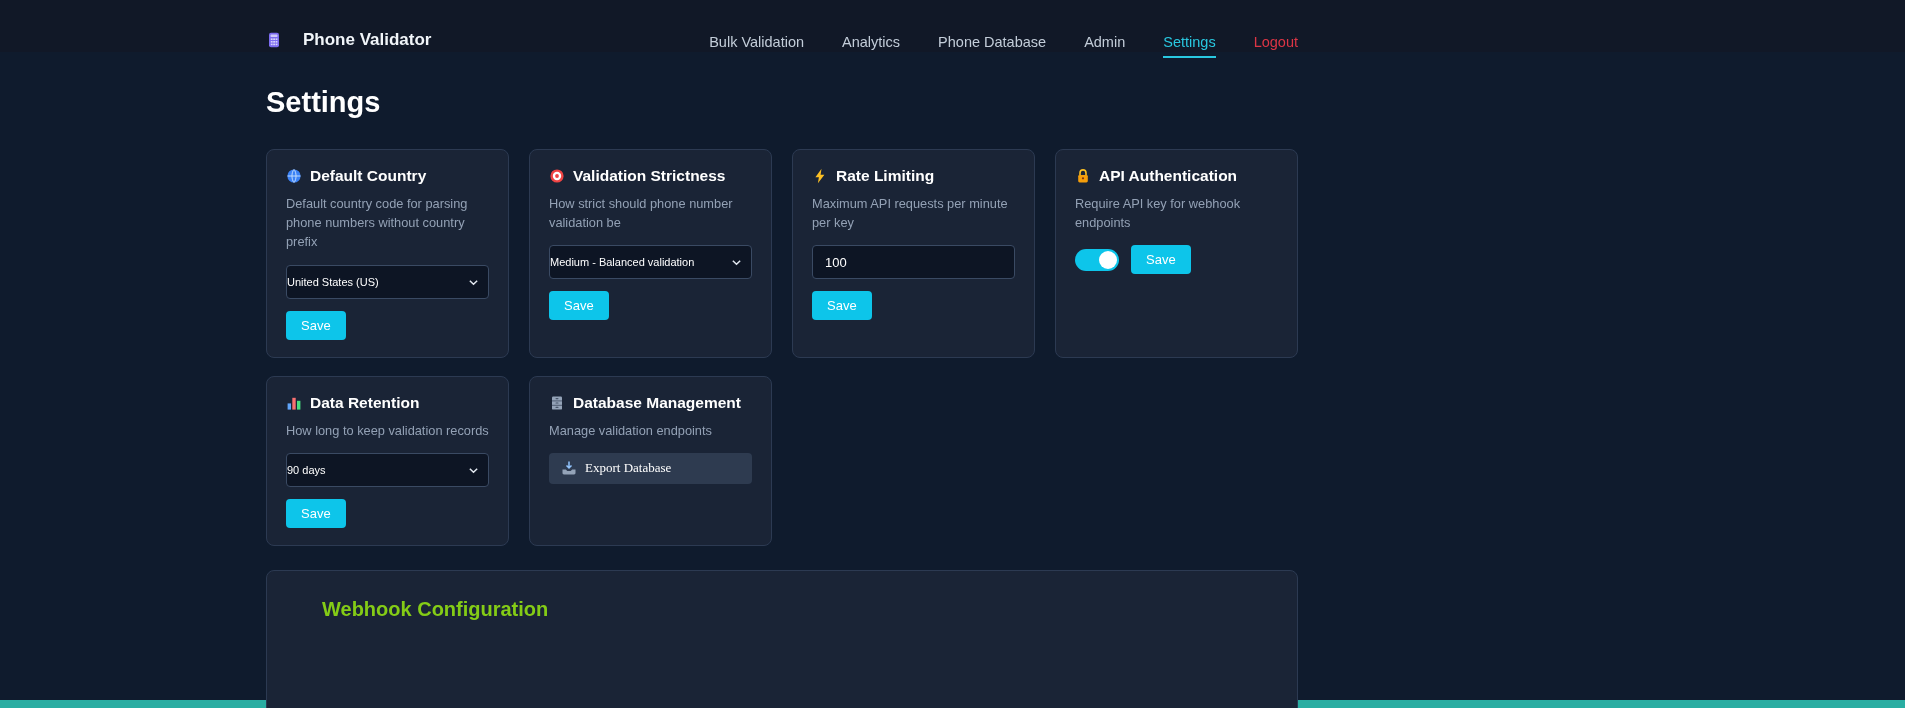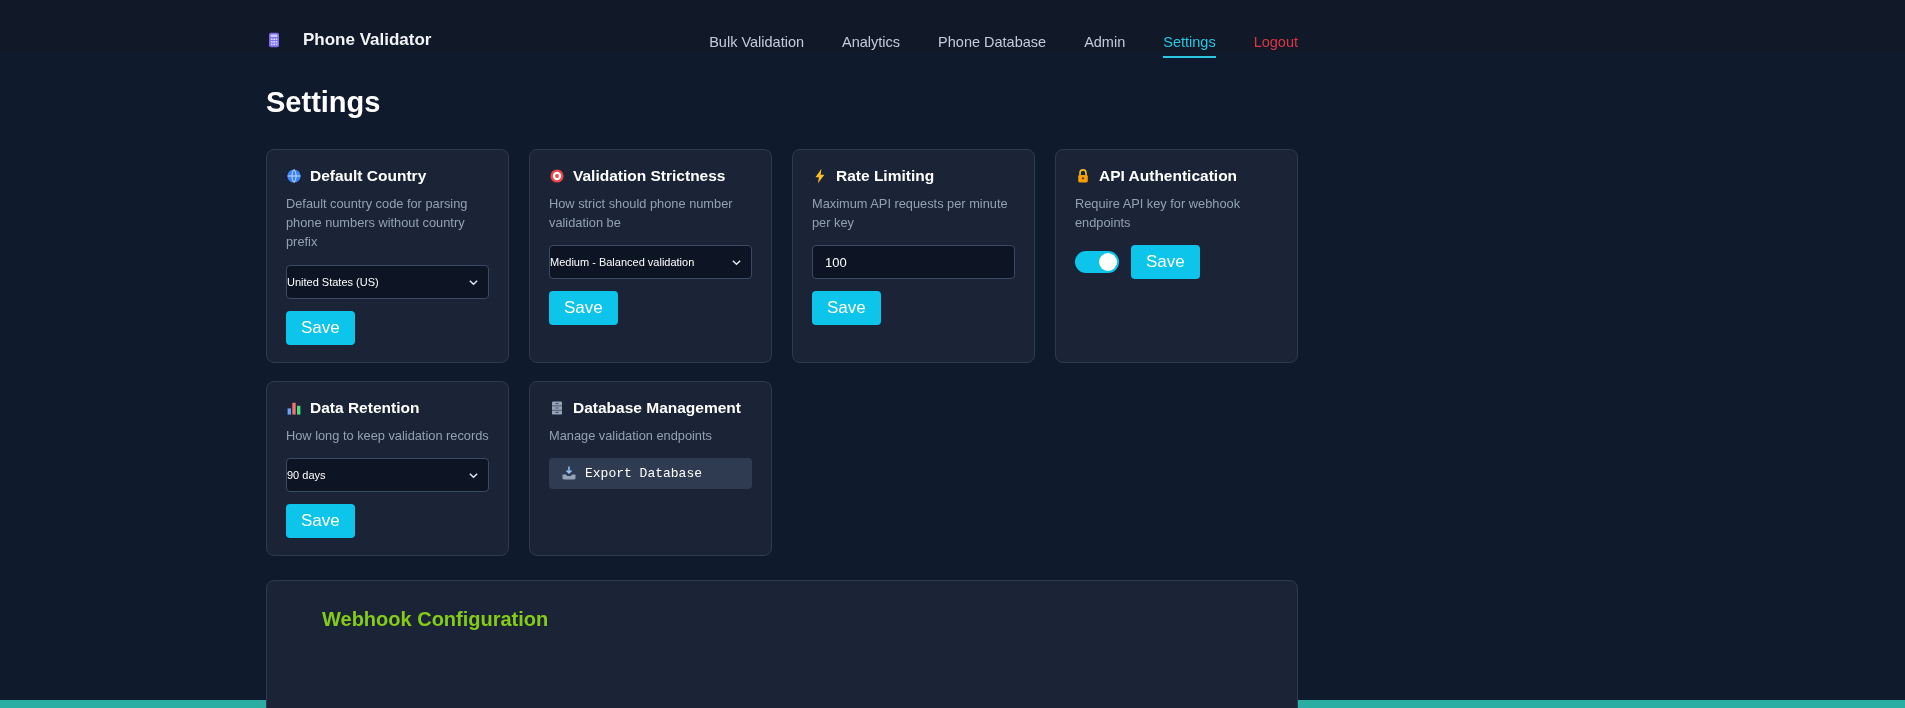--- a/index.html
+++ b/index.html
@@ -43,37 +43,37 @@
     font-size:11px; display:flex; align-items:center; padding:0 26px 0 0; cursor:pointer;
   }
   .select .chev { position:absolute; right:9px; top:11px; width:11px; height:11px; }
   .text-input {
     width:100%; height:34px; background:#0d1524; border:1px solid #3a4a63;
     border-radius:4px; color:#ffffff; font-size:13px; padding:4px 12px; outline:none;
     font-family:"Liberation Sans", sans-serif;
   }
   .save-btn {
     display:inline-block; background:#0dc5ea; color:#ffffff; border:none;
-    border-radius:4px; font-size:17px; font-weight:500; padding:7px 15px;
+    border-radius:4px; font-size:13px; font-weight:500; padding:7px 15px;
     margin-top:12px; cursor:pointer; font-family:"Liberation Sans", sans-serif;
   }
   .inline-row { display:flex; align-items:center; gap:12px; margin-top:4px; }
   .inline-row .save-btn { margin-top:0; }
   .toggle {
     width:44px; height:22px; border-radius:11px; background:#0dc5ea;
     position:relative; cursor:pointer; flex:0 0 auto;
   }
   .toggle .knob {
     position:absolute; top:2px; right:2px; width:18px; height:18px;
     border-radius:50%; background:#ffffff;
   }
   .block-btn {
     width:100%; height:31px; border:none; border-radius:4px; color:#ffffff;
     font-size:13px; display:flex; align-items:center; gap:8px; padding:0 12px;
-    cursor:pointer; font-family:Liberation Mono, monospace;
+    cursor:pointer; font-family:Liberation Serif, serif;
   }
   .block-btn.export { background:#2e3b50; margin-top:2px; }
   .block-btn.clear { background:#dc3545; margin-top:9px; }
   
   .webhook-card {
     margin-top:24px; background:#1a2436; border:1px solid #2c3a52;
     border-radius:8px; padding:27px 25px; height:320px; position:relative; z-index:2;
   }
   .webhook-title { color:#84cc16; font-size:20px; font-weight:700;margin-left:30px; }
   

